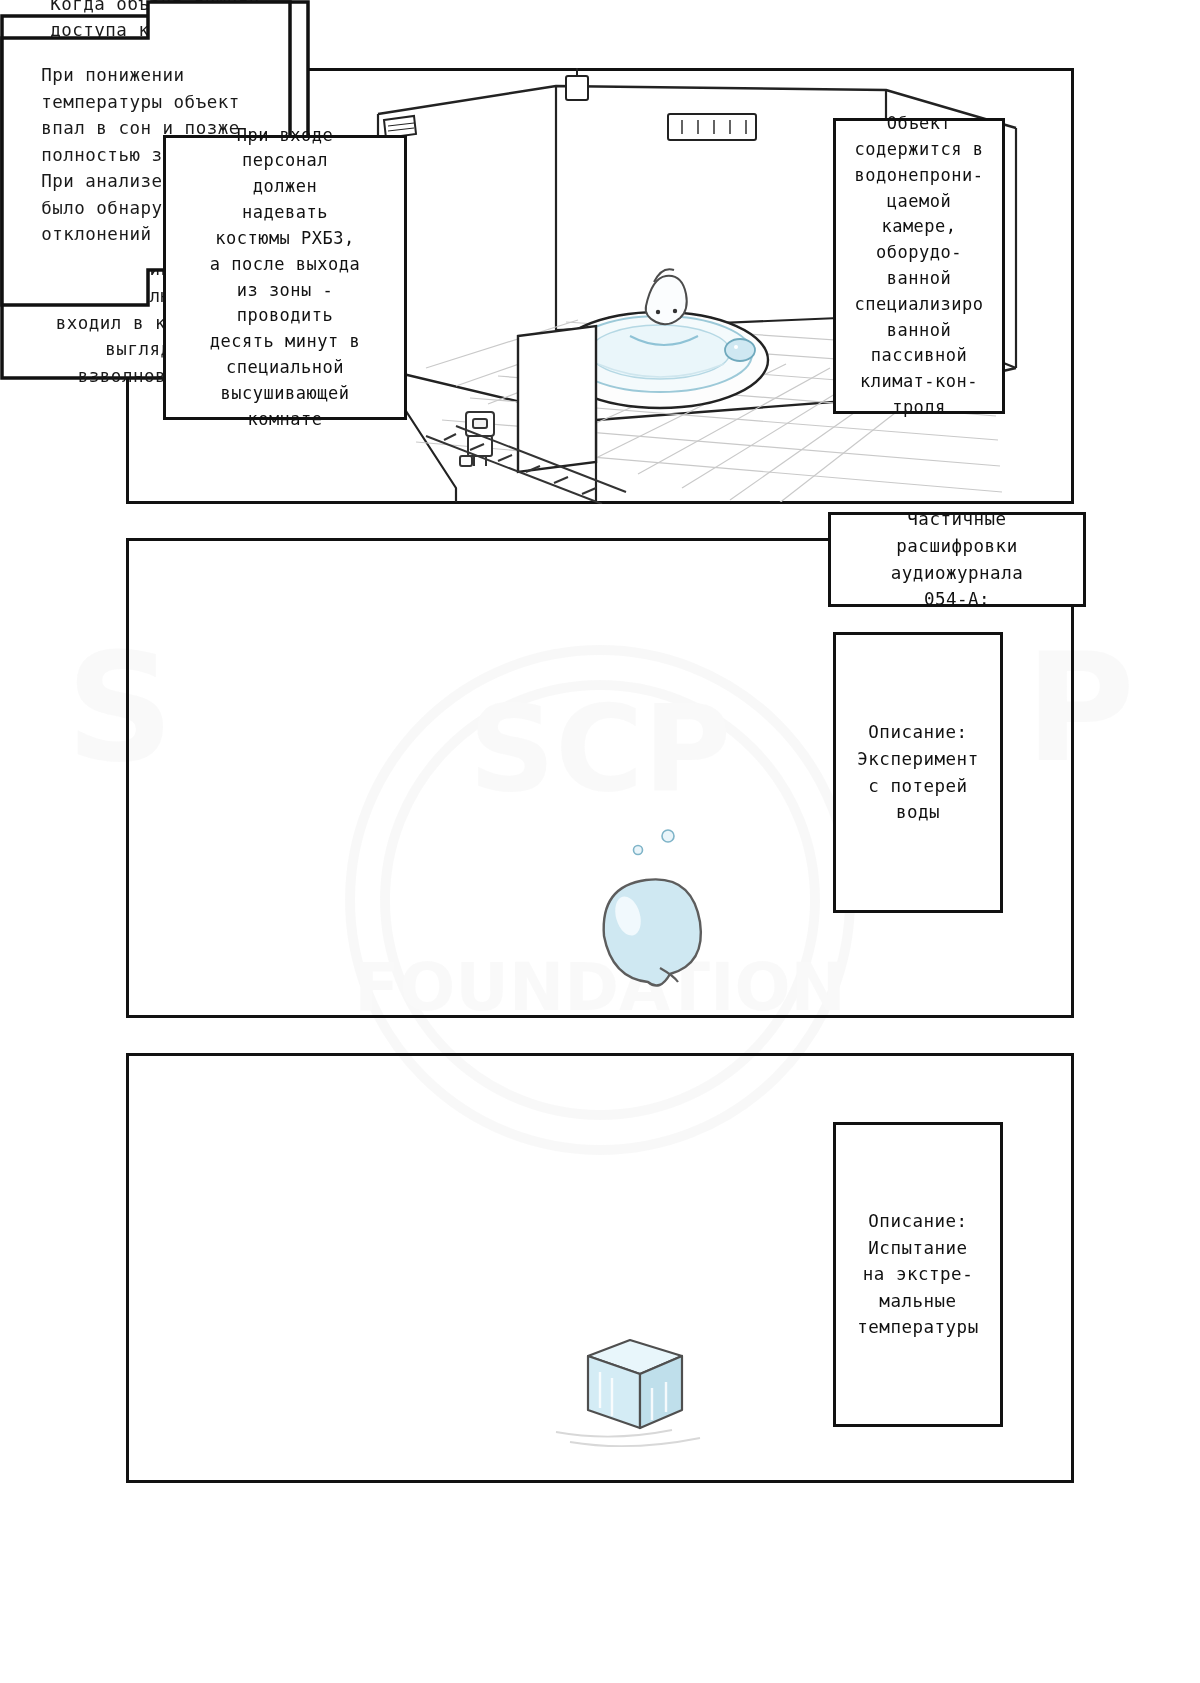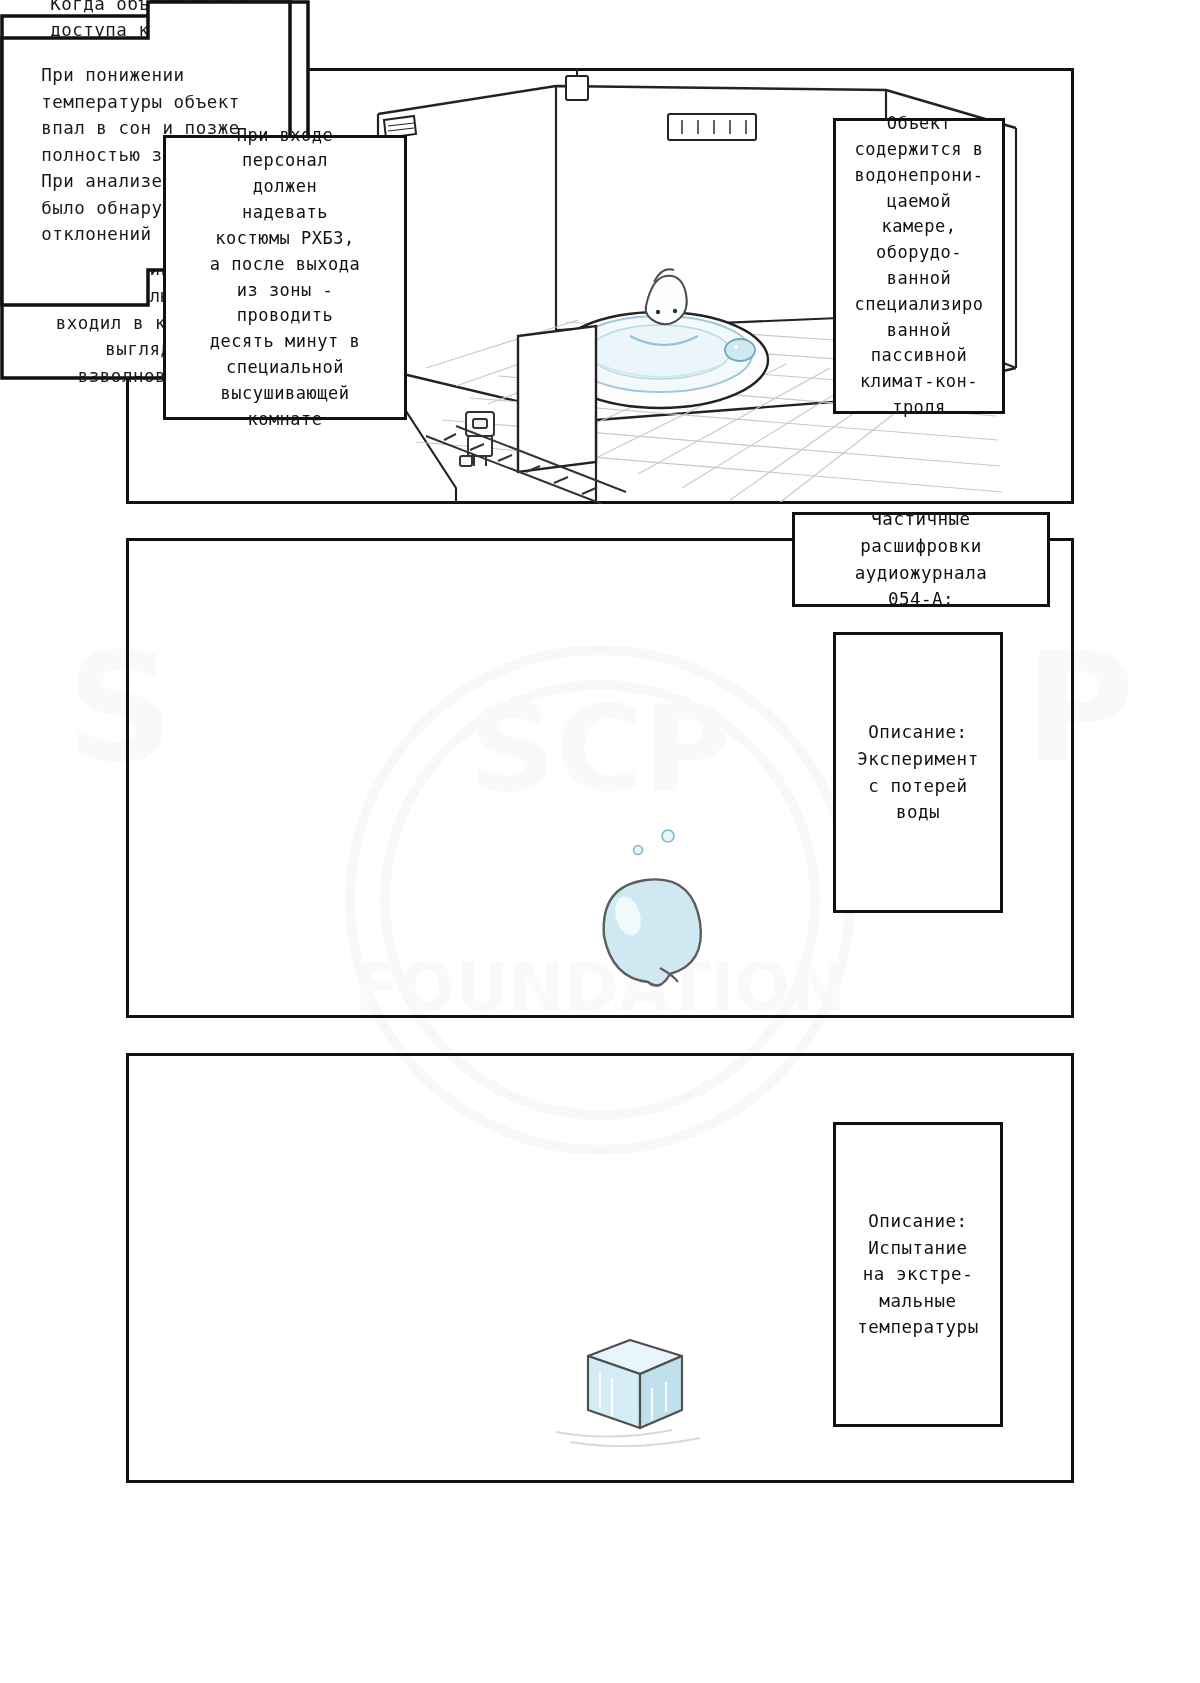--- a/index.html
+++ b/index.html
@@ -27,21 +27,21 @@
   .cap{
     position:absolute;background:#fff;border:3px solid #111;box-sizing:border-box;
     display:flex;align-items:center;justify-content:center;
     text-align:center;line-height:1.52;letter-spacing:.5px;
     font-size:17.5px;color:#111;padding:10px 8px;white-space:pre-line;
     z-index:6;
   }
 
   #cap-entry{left:163px;top:135px;width:244px;height:285px;font-size:17px;}
   #cap-object{left:833px;top:118px;width:172px;height:296px;font-size:17px;}
-  #cap-header{left:792px;top:512px;width:258px;height:95px;font-size:17.5px;}
+  #cap-header{left:828px;top:512px;width:258px;height:95px;font-size:17.5px;}
   #cap-desc-water{left:833px;top:632px;width:170px;height:281px;font-size:17.5px;}
   #cap-desc-temp{left:833px;top:1122px;width:170px;height:305px;font-size:17.5px;}
 
   
   #cap-deprived{
     left:166px;top:602px;width:310px;height:380px;
     border:none;background:transparent;padding:0;
     display:block;
   }
   #cap-deprived .notch-svg{position:absolute;left:0;top:0;width:310px;height:380px;}

